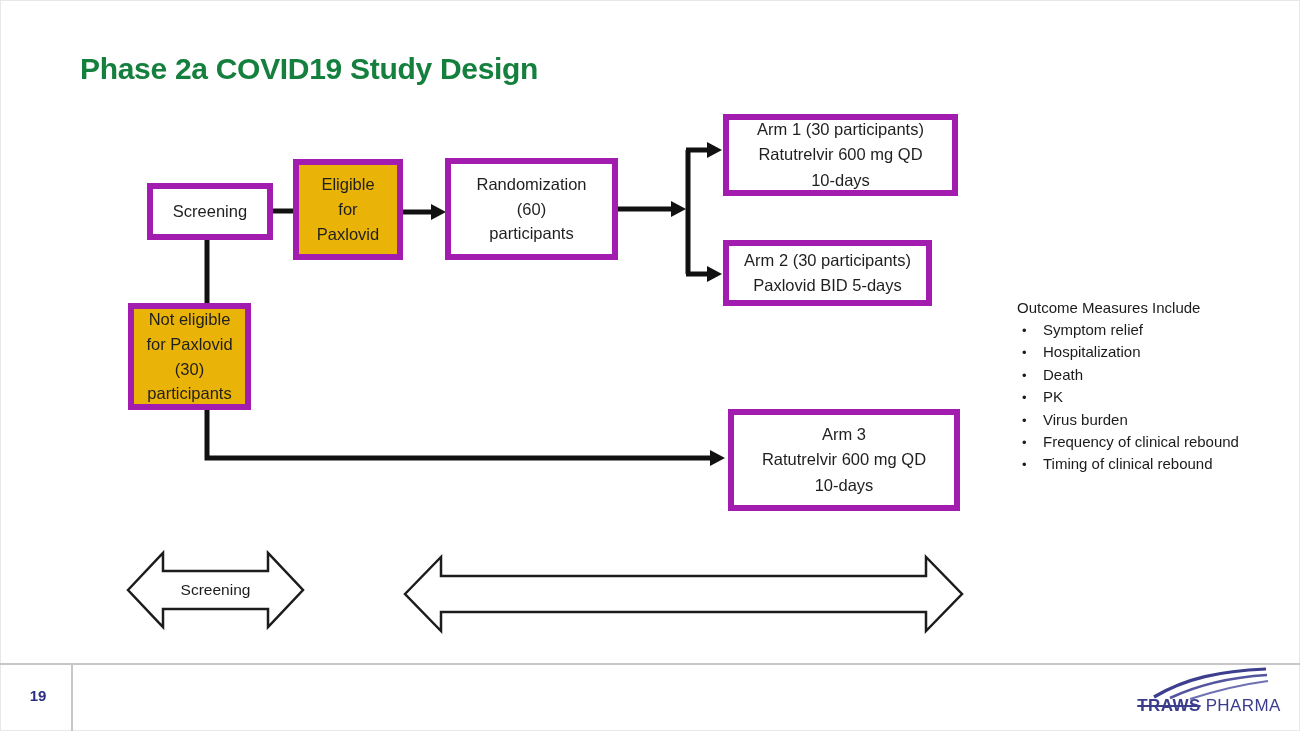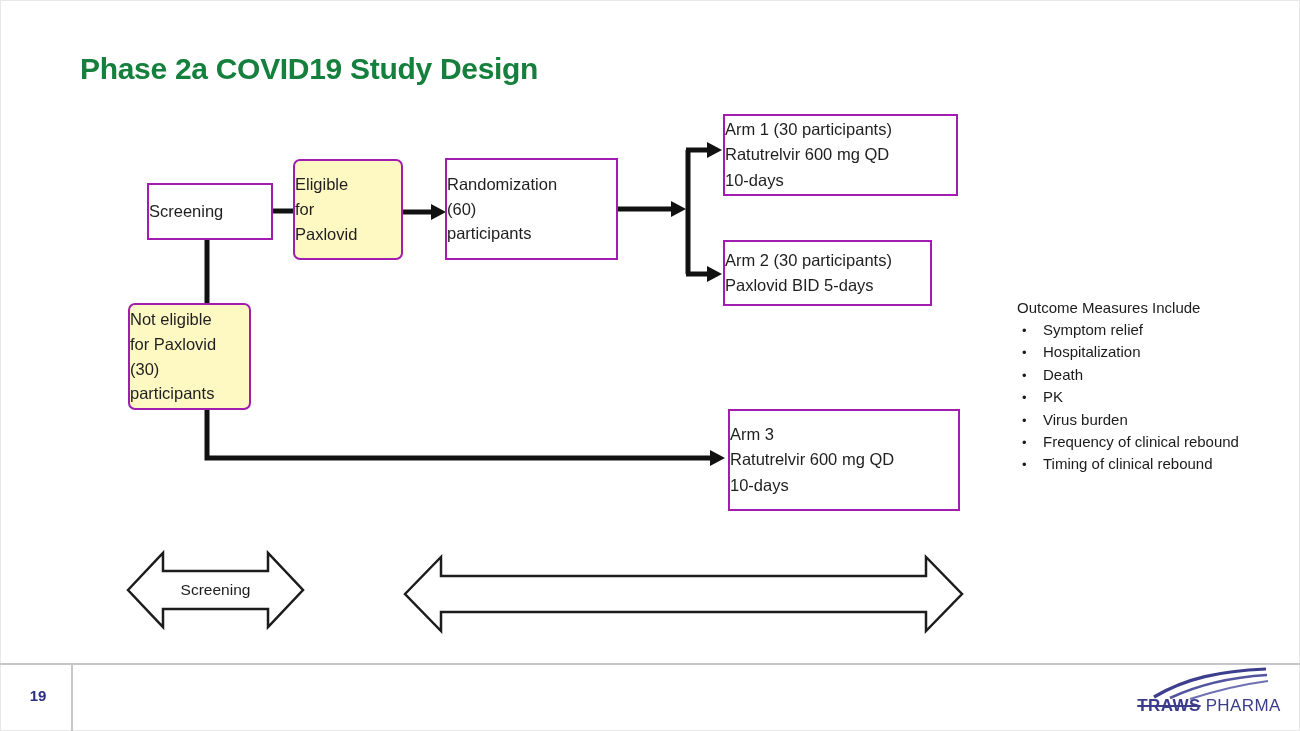--- a/index.html
+++ b/index.html
@@ -13,25 +13,25 @@
   }
   .page-title{
     position:absolute;left:58px;top:52px;
     font-size:30px;font-weight:700;color:#15803d;
     letter-spacing:-0.3px;
     margin-left:22px;
   }
   svg.overlay{position:absolute;left:0;top:0;z-index:1;}
   .fbox{
     position:absolute;z-index:2;box-sizing:border-box;
-    border:2px solid #a21caf;background:#ffffff;
-    display:flex;flex-direction:column;align-items:flex-start;justify-content:center;
+    border:6px solid #a21caf;background:#ffffff;
+    display:flex;flex-direction:column;align-items:center;justify-content:center;
     text-align:center;font-size:16.5px;color:#1f1f1f;line-height:1.5;
   }
-  .fbox.gray{background:#fef9c3;border-radius:7px;}
+  .fbox.gray{background:#eab308;}
   .arrow-label{
     position:absolute;z-index:3;text-align:center;
     font-size:15.5px;color:#1c1c1c;
   }
   .outcomes{
     position:absolute;left:1015px;top:299px;width:280px;z-index:2;
     font-size:15px;color:#1b1b1b;
   }
   .outcomes .heading{margin:0 0 3px 2px;}
   .outcomes ul{list-style:none;margin:0;padding:0;}

